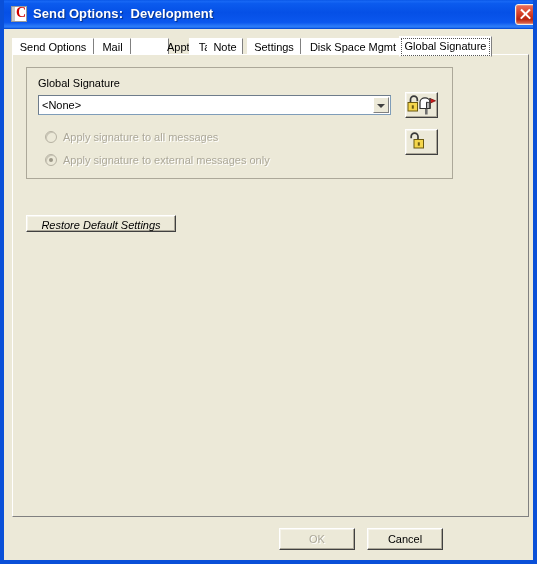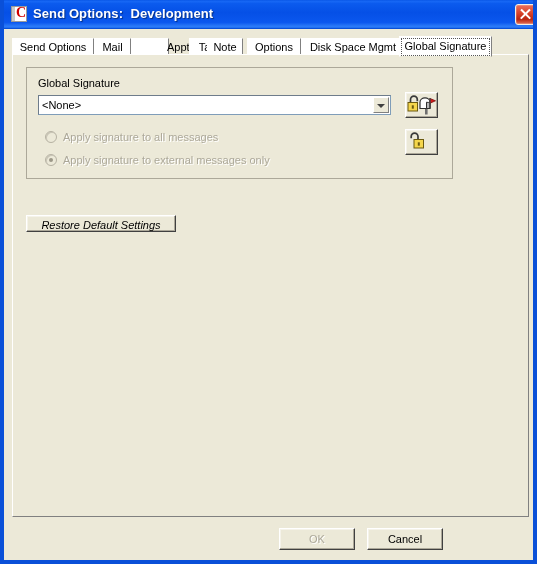--- a/index.html
+++ b/index.html
@@ -294,21 +294,21 @@
     <div class="tab" style="left:119px;width:38px;padding-left:35px;">
       <span>Appt</span>
     </div>
     <div class="tab" style="left:157px;width:42px;margin-left:20px;">
       <span>Task</span>
     </div>
     <div class="tab" style="left:195px;width:36px;">
       <span>Note</span>
     </div>
     <div class="tab" style="left:235px;width:54px;">
-      <span>Options</span>
+      <span>Settings</span>
     </div>
     <div class="tab" style="left:289px;width:104px;">
       <span>Disk Space Mgmt</span>
     </div>
     <div class="tab active" style="left:387px;width:93px;">
       <span>Global Signature</span>
       <span class="focusring"></span>
     </div>
   </div>
 

